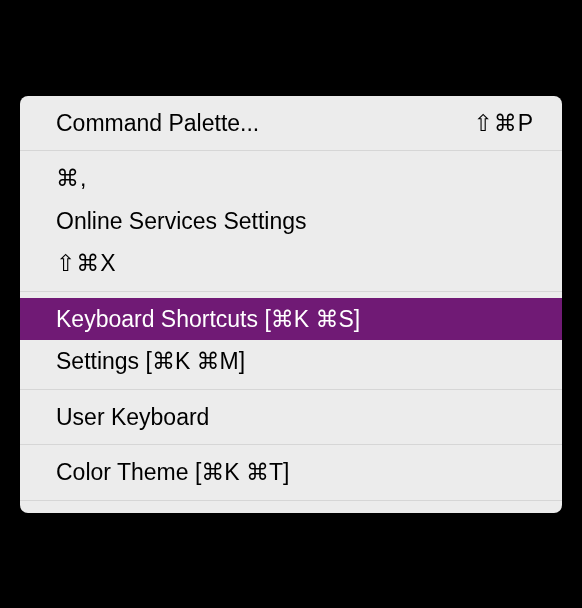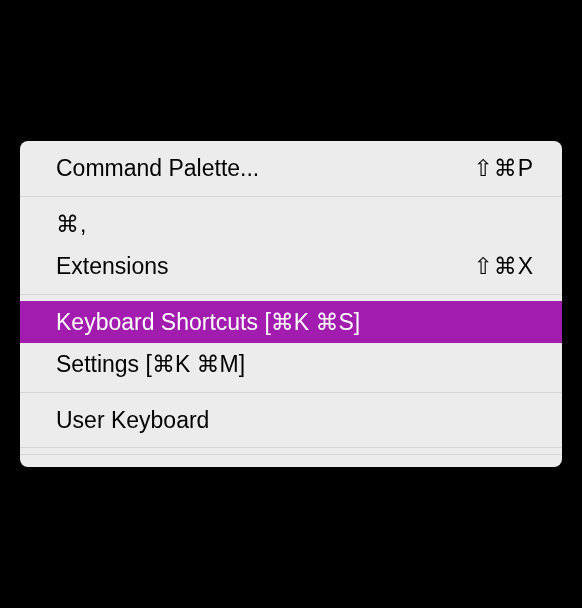--- a/index.html
+++ b/index.html
@@ -27,21 +27,21 @@
     .item {
       display: flex;
       justify-content: space-between;
       align-items: center;
       padding: 4px 28px 4px 36px;
       font-size: 23px;
       color: #000;
       line-height: 1.5;
     }
     .item.selected {
-      background: #a21caf;
+      background: #701a75;
       color: #fff;
     }
     .label {
       white-space: nowrap;
     }
     .shortcut {
       white-space: nowrap;
       letter-spacing: 1px;
     }
     .divider {
@@ -59,21 +59,24 @@
     <span class="label">Command Palette...</span>
     <span class="shortcut">⇧⌘P</span>
   </div>
 
   <div class="divider"></div>
 
   <div class="item">
     <span class="shortcut">⌘,</span>
   </div>
   <div class="item">
-    <span class="label">Extensions</span>
+    <span class="label">Online Services Settings</span>
+    <span class="shortcut"></span>
+  </div>
+  <div class="item">
     <span class="shortcut">⇧⌘X</span>
   </div>
 
   <div class="divider"></div>
 
   <div class="item selected">
     <span class="label">Keyboard Shortcuts [⌘K ⌘S]</span>
     <span class="shortcut"></span>
   </div>
   <div class="item">
@@ -83,17 +86,21 @@
 
   <div class="divider"></div>
 
   <div class="item">
     <span class="label">User Keyboard</span>
     <span class="shortcut"></span>
   </div>
 
   <div class="divider"></div>
 
+  <div class="item">
+    <span class="label">Color Theme [⌘K ⌘T]</span>
+    <span class="shortcut"></span>
+  </div>
 
   <div class="divider"></div>
 
 
 </div>
 
 </body></html>

